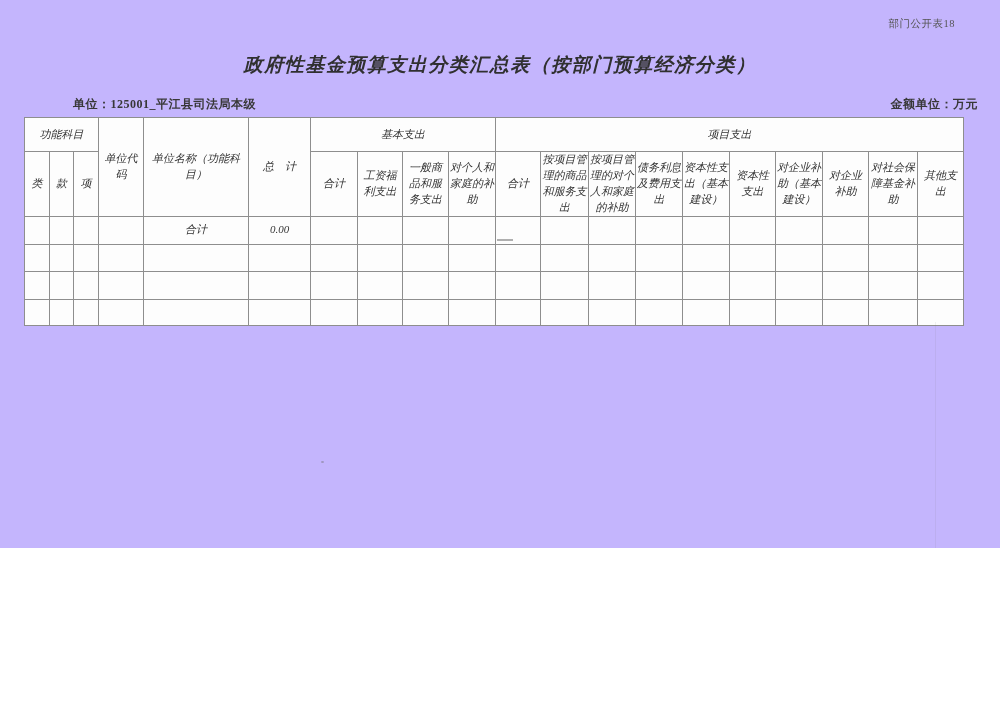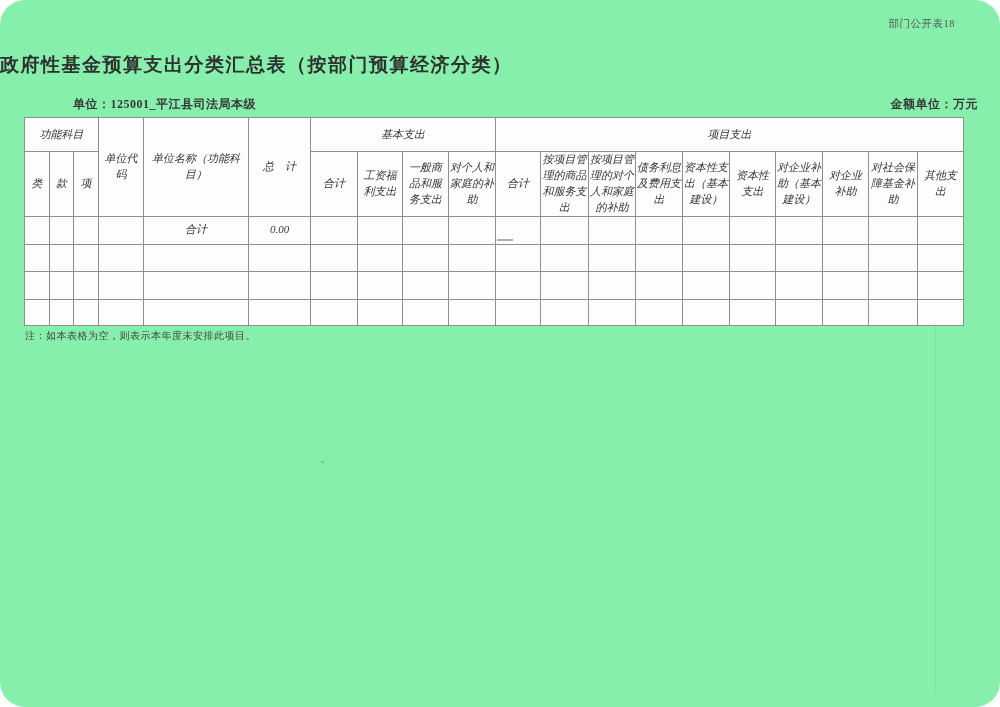--- a/index.html
+++ b/index.html
@@ -1,32 +1,31 @@
 <!DOCTYPE html>
 <html><head>
 <meta charset="utf-8">
 <style>
   html,body{margin:0;padding:0;background:#ffffff;}
   .page{
     position:relative;
-    width:1000px;height:707px;
-    background:#86efac;
+    width:1000px;height:548px;
+    background:#c4b5fd;
     font-family:"Liberation Serif","DejaVu Serif",serif;
     color:#3a3a3a;
     overflow:hidden;
-    border-radius:25px;
   }
   .doc-label{
     position:absolute;top:17px;right:45px;
     font-size:10.5px;color:#555;letter-spacing:.5px;
   }
   .title{
     position:absolute;top:52px;left:0;width:100%;
-    text-align:left;font-size:19px;font-weight:bold;
-    letter-spacing:1.5px;color:#303030;
+    text-align:center;font-size:19px;font-weight:bold;
+    letter-spacing:1.5px;color:#303030;font-style:italic;
   }
   .meta-left{
     position:absolute;top:96px;left:25px;
     font-size:12px;font-weight:bold;color:#383838;letter-spacing:.5px;margin-left:48px;
   }
   .meta-right{
     position:absolute;top:96px;right:22px;
     font-size:12px;font-weight:bold;color:#383838;letter-spacing:.5px;
   }
   .tablewrap{position:absolute;top:117px;left:24px;width:939px;}
@@ -218,19 +217,18 @@
           <td></td>
           <td></td>
           <td></td>
           <td></td>
           <td></td>
         </tr>
       </tbody>
     </table>
   </div>
 
-  <div class="note">注：如本表格为空，则表示本年度未安排此项目。</div>
 
   <div class="artifact-vline"></div>
   <div class="artifact-dash"></div>
   <div class="artifact-speck"></div>
 
 </div>
 
 </body></html>

